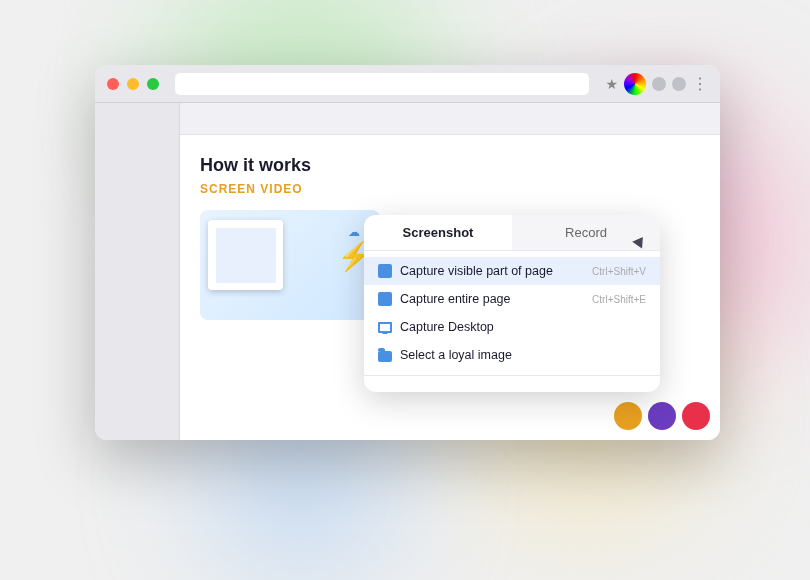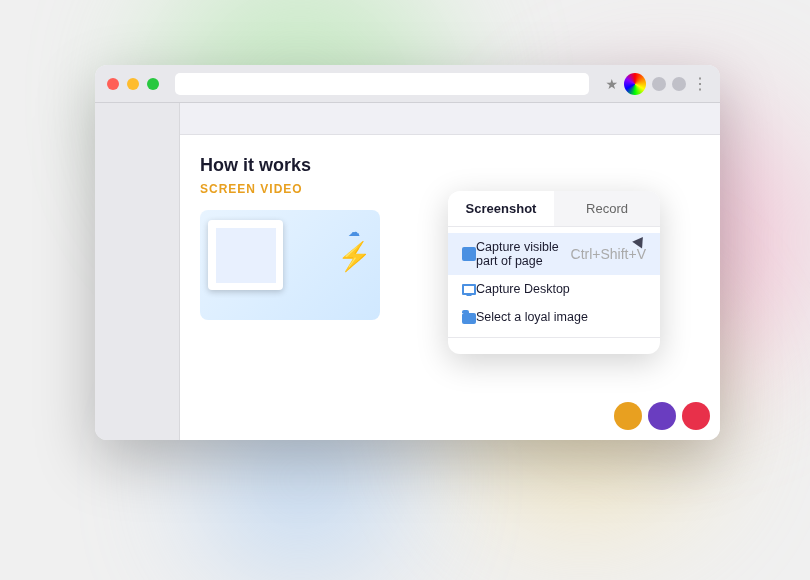--- a/index.html
+++ b/index.html
@@ -227,23 +227,23 @@
     }
 
     .logo-dot {
       width: 28px; height: 28px;
       border-radius: 50%;
     }
 
     
     .popup-menu {
       position: absolute;
-      top: 88px;
+      top: 112px;
       right: 60px;
-      width: 212px;
+      width: 296px;
       background: #fff;
       border-radius: 12px;
       box-shadow: 0 8px 32px rgba(0,0,0,0.18);
       overflow: hidden;
       z-index: 100;
     }
 
     
     .popup-tabs {
       display: flex;
@@ -272,30 +272,31 @@
       padding: 6px 0;
     }
 
     .popup-item {
       display: flex;
       align-items: center;
       padding: 7px 14px;
       font-size: 12.5px;
       color: #1a1a2e;
       cursor: pointer;
+      gap: 8px;
       justify-content: center;
     }
 
     .popup-item.highlighted {
       background: #e8f0fe;
     }
 
     .item-shortcut {
       margin-left: auto;
-      font-size: 14px;
+      font-size: 10px;
       color: #aaa;
     }
 
     
     .cursor-arrow {
       position: absolute;
       right: 74px;
       top: 133px;
       width: 0;
       height: 0;
@@ -433,20 +434,25 @@
       <div class="popup-items">
 
         <div class="popup-item highlighted">
           <div class="item-icon-square"></div>
           <span>Capture visible part of page</span>
           <span class="item-shortcut">Ctrl+Shift+V</span>
         </div>
 
 
 
+        <div class="popup-item">
+          <div class="item-icon-square"></div>
+          <span>Capture entire page</span>
+          <span class="item-shortcut">Ctrl+Shift+E</span>
+        </div>
 
         <div class="popup-item">
           <div class="item-icon-desktop"></div>
           <span>Capture Desktop</span>
           <span class="item-shortcut"></span>
         </div>
 
         <div class="popup-item">
           <div class="item-icon-folder"></div>
           <span>Select a loyal image</span>

